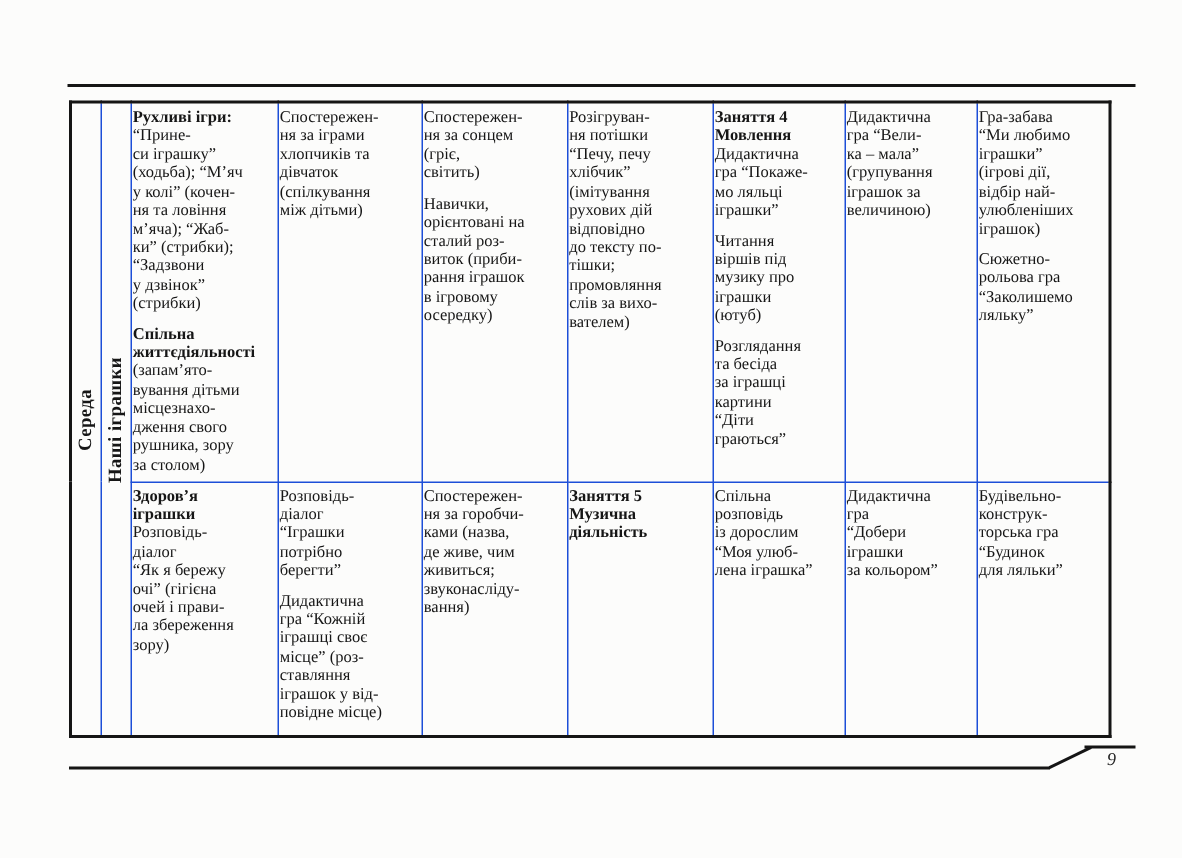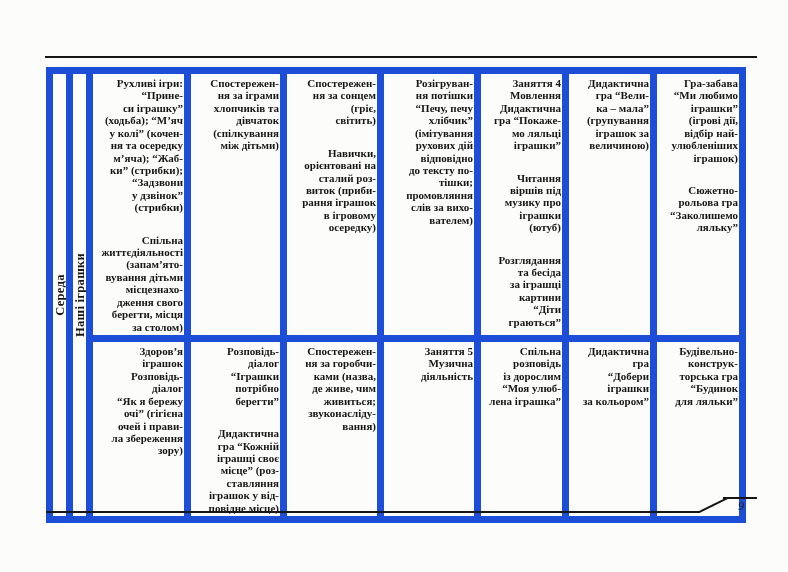--- a/index.html
+++ b/index.html
@@ -16,33 +16,33 @@
   .pagenum{
     position:absolute;left:731px;top:499px;width:20px;text-align:center;
     font-style:italic;font-size:12px;color:#222;
   }
   table.plan{
     position:absolute;left:46px;top:67px;width:695px;height:425px;
     border-collapse:collapse;table-layout:fixed;
     border:2px solid #151515;
   }
   table.plan td{
-    border:7px solid #1d4ed8;vertical-align:top;text-align:right;
+    border:1px solid #1d4ed8;vertical-align:top;text-align:left;
     padding:3px 1px 2px 1px;font-size:11px;line-height:1.13;
     overflow:hidden;
   }
   td.side{position:relative;padding:0;}
   .rot{
     position:absolute;left:50%;top:50%;
     transform:translate(-50%,-50%) rotate(-90deg);
     white-space:nowrap;font-weight:bold;font-size:12.5px;letter-spacing:.3px;
   }
-  .cellblocks div{white-space:pre-line;font-weight:bold;}
+  .cellblocks div{white-space:pre-line;}
   .cellblocks .b{font-weight:bold;}
-  .cellblocks .gap{margin-top:20px;}
+  .cellblocks .gap{margin-top:8px;}
 </style>
 </head>
 <body>
 
 <div class="page">
 
   <div class="rule top-rule"></div>
 
   <table class="plan">
     <colgroup>
@@ -64,33 +64,33 @@
       <td class="side" rowspan="2">
         <div class="rot">Наші іграшки</div>
       </td>
       <td>
             <div class="cellblocks">
               <div class="b ">Рухливі ігри:</div>
               <div class="">“Прине-
 си іграшку”
 (ходьба); “М’яч
 у колі” (кочен-
-ня та осередку
+ня та ловіння
 м’яча); “Жаб-
 ки” (стрибки);
 “Задзвони
 у дзвінок”
 (стрибки)</div>
               <div class="b gap">Спільна
 життєдіяльності</div>
               <div class="">(запам’ято-
 вування дітьми
 місцезнахо-
 дження свого
-берегти, місця
+рушника, зору
 за столом)</div>
             </div>
           </td>
       <td>
             <div class="cellblocks">
               <div class="">Спостережен-
 ня за іграми
 хлопчиків та
 дівчаток
 (спілкування
@@ -172,21 +172,21 @@
 рольова гра
 “Заколишемо
 ляльку”</div>
             </div>
           </td>
     </tr>
     <tr>
       <td>
             <div class="cellblocks">
               <div class="b ">Здоров’я
-іграшок</div>
+іграшки</div>
               <div class="">Розповідь-
 діалог
 “Як я бережу
 очі” (гігієна
 очей і прави-
 ла збереження
 зору)</div>
             </div>
           </td>
       <td>

